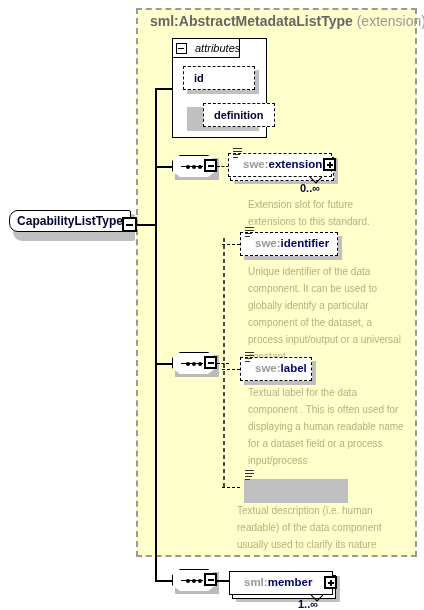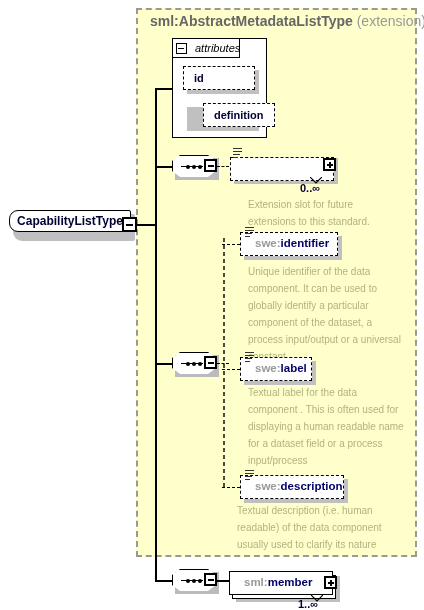--- a/index.html
+++ b/index.html
@@ -196,20 +196,23 @@
         <i></i>
         <i></i>
         <i></i>
       </div>
   </div>
   <div class="abs mini-minus" style="left:204px;top:159px;"></div>
   <div class="abs ln dash-h" style="left:217px;top:166px;width:12px;"></div>
 
   <div class="abs el-shadow" style="left:234px;top:158px;width:104px;height:26px;"></div>
   <div class="abs stack dashed" style="left:230px;top:157px;width:104px;height:24px;"></div>
+  <div class="abs el dashed" style="left:228px;top:153px;width:104px;height:24px;">
+    <span class="el-label"><span class="ns">swe:</span><span class="nm">extension</span></span>
+  </div>
   <div class="abs doc-glyph" style="left:233px;top:148px;">
       <i></i>
       <i></i>
       <i></i>
       <i></i>
     </div>
   <div class="abs plus" style="left:323px;top:158px;"></div>
   <svg class="abs notch" style="left:310px;top:177px;" viewBox="0 0 12 7">
     <polyline points="0,0 6,6 12,0" fill="none" stroke="#000" stroke-width="1.2"></polyline>
   </svg>
@@ -254,23 +257,20 @@
   </div>
   <div class="abs doc-glyph" style="left:245px;top:352px;">
       <i></i>
       <i></i>
       <i></i>
       <i></i>
     </div>
   <div class="abs doc" style="left:248px;top:384px;width:160px;">Textual label for the data component . This is often used for displaying a human readable name for a dataset field or a process input/process</div>
 
   <div class="abs el-shadow" style="left:244px;top:479px;width:104px;height:24px;"></div>
-  <div class="abs el dashed" style="left:240px;top:475px;width:104px;height:24px;">
-    <span class="el-label"><span class="ns">swe:</span><span class="nm">description</span></span>
-  </div>
   <div class="abs doc-glyph" style="left:245px;top:470px;">
       <i></i>
       <i></i>
       <i></i>
       <i></i>
     </div>
   <div class="abs doc" style="left:237px;top:502px;width:160px;">Textual description (i.e. human readable) of the data component usually used to clarify its nature</div>
 
   <div class="abs seq" style="left:172px;top:569px;">
     <div class="sh"></div>

